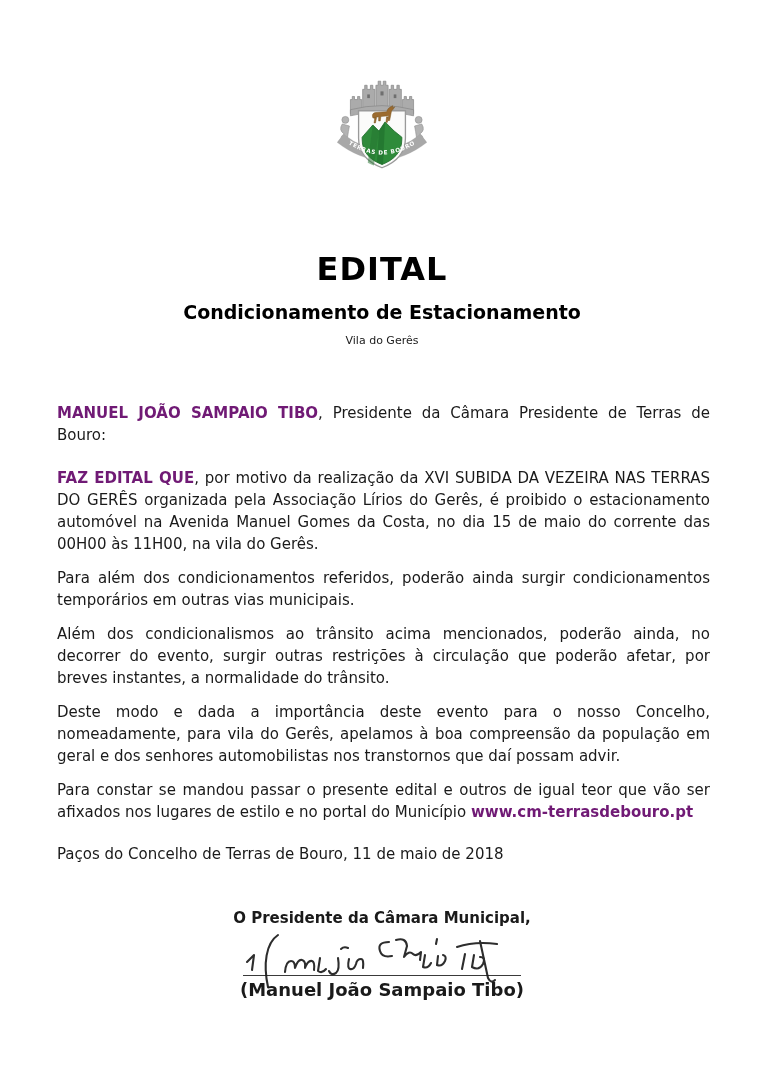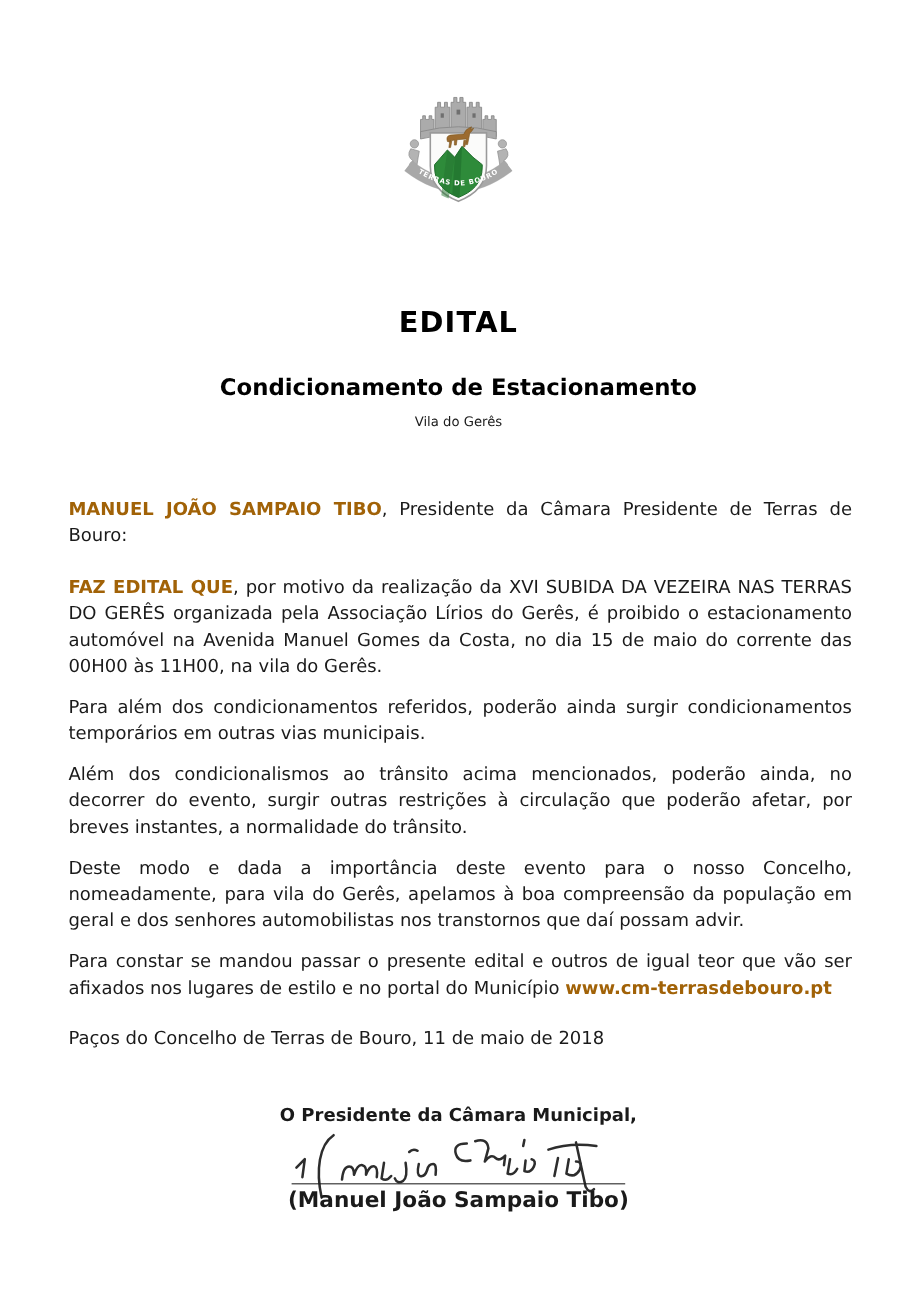--- a/index.html
+++ b/index.html
@@ -11,34 +11,34 @@
     margin: 0 auto;
     background: #ffffff;
     font-family: "DejaVu Sans", "Liberation Sans", sans-serif;
     color: #1a1a1a;
     overflow: hidden;
   }
   .crest-wrap { padding-top: 75px; text-align: center; }
   .crest-wrap svg { display: inline-block; }
 
   .title-block { margin-top: 70px; text-align: center; color: #000; }
-  .title { font-size: 24px; font-weight: bold; letter-spacing: 1px; line-height: 36px; }
-  .subtitle { font-size: 19px; font-weight: bold; margin-top: 24px; line-height: 24px; }
+  .title { font-size: 32px; font-weight: bold; letter-spacing: 1px; line-height: 36px; }
+  .subtitle { font-size: 19px; font-weight: bold; margin-top: 13px; line-height: 24px; }
   .place { font-size: 11px; font-weight: normal; margin-top: 6px; line-height: 22px; color: #1a1a1a; }
 
   .body-text {
     margin: 50px 54px 0 57px;
     font-size: 15px;
     line-height: 22px;
     text-align: justify;
   }
   .body-text p { margin: 0 0 12px 0; }
   .body-text p.intro { margin-bottom: 21px; }
   .body-text p.pre-date { margin-bottom: 20px; margin-top: 12px; }
-  .body-text b { color: #a16207; }
+  .body-text b { color: #701a75; }
 
   .sig-block { margin-top: 42px; text-align: center; font-weight: bold; }
   .sig-role { font-size: 15px; line-height: 22px; }
   .sig-scribble {
     display: block;
     position: relative;
     z-index: 2;
     margin: 2px auto -14px auto;
   }
   .sig-line {

